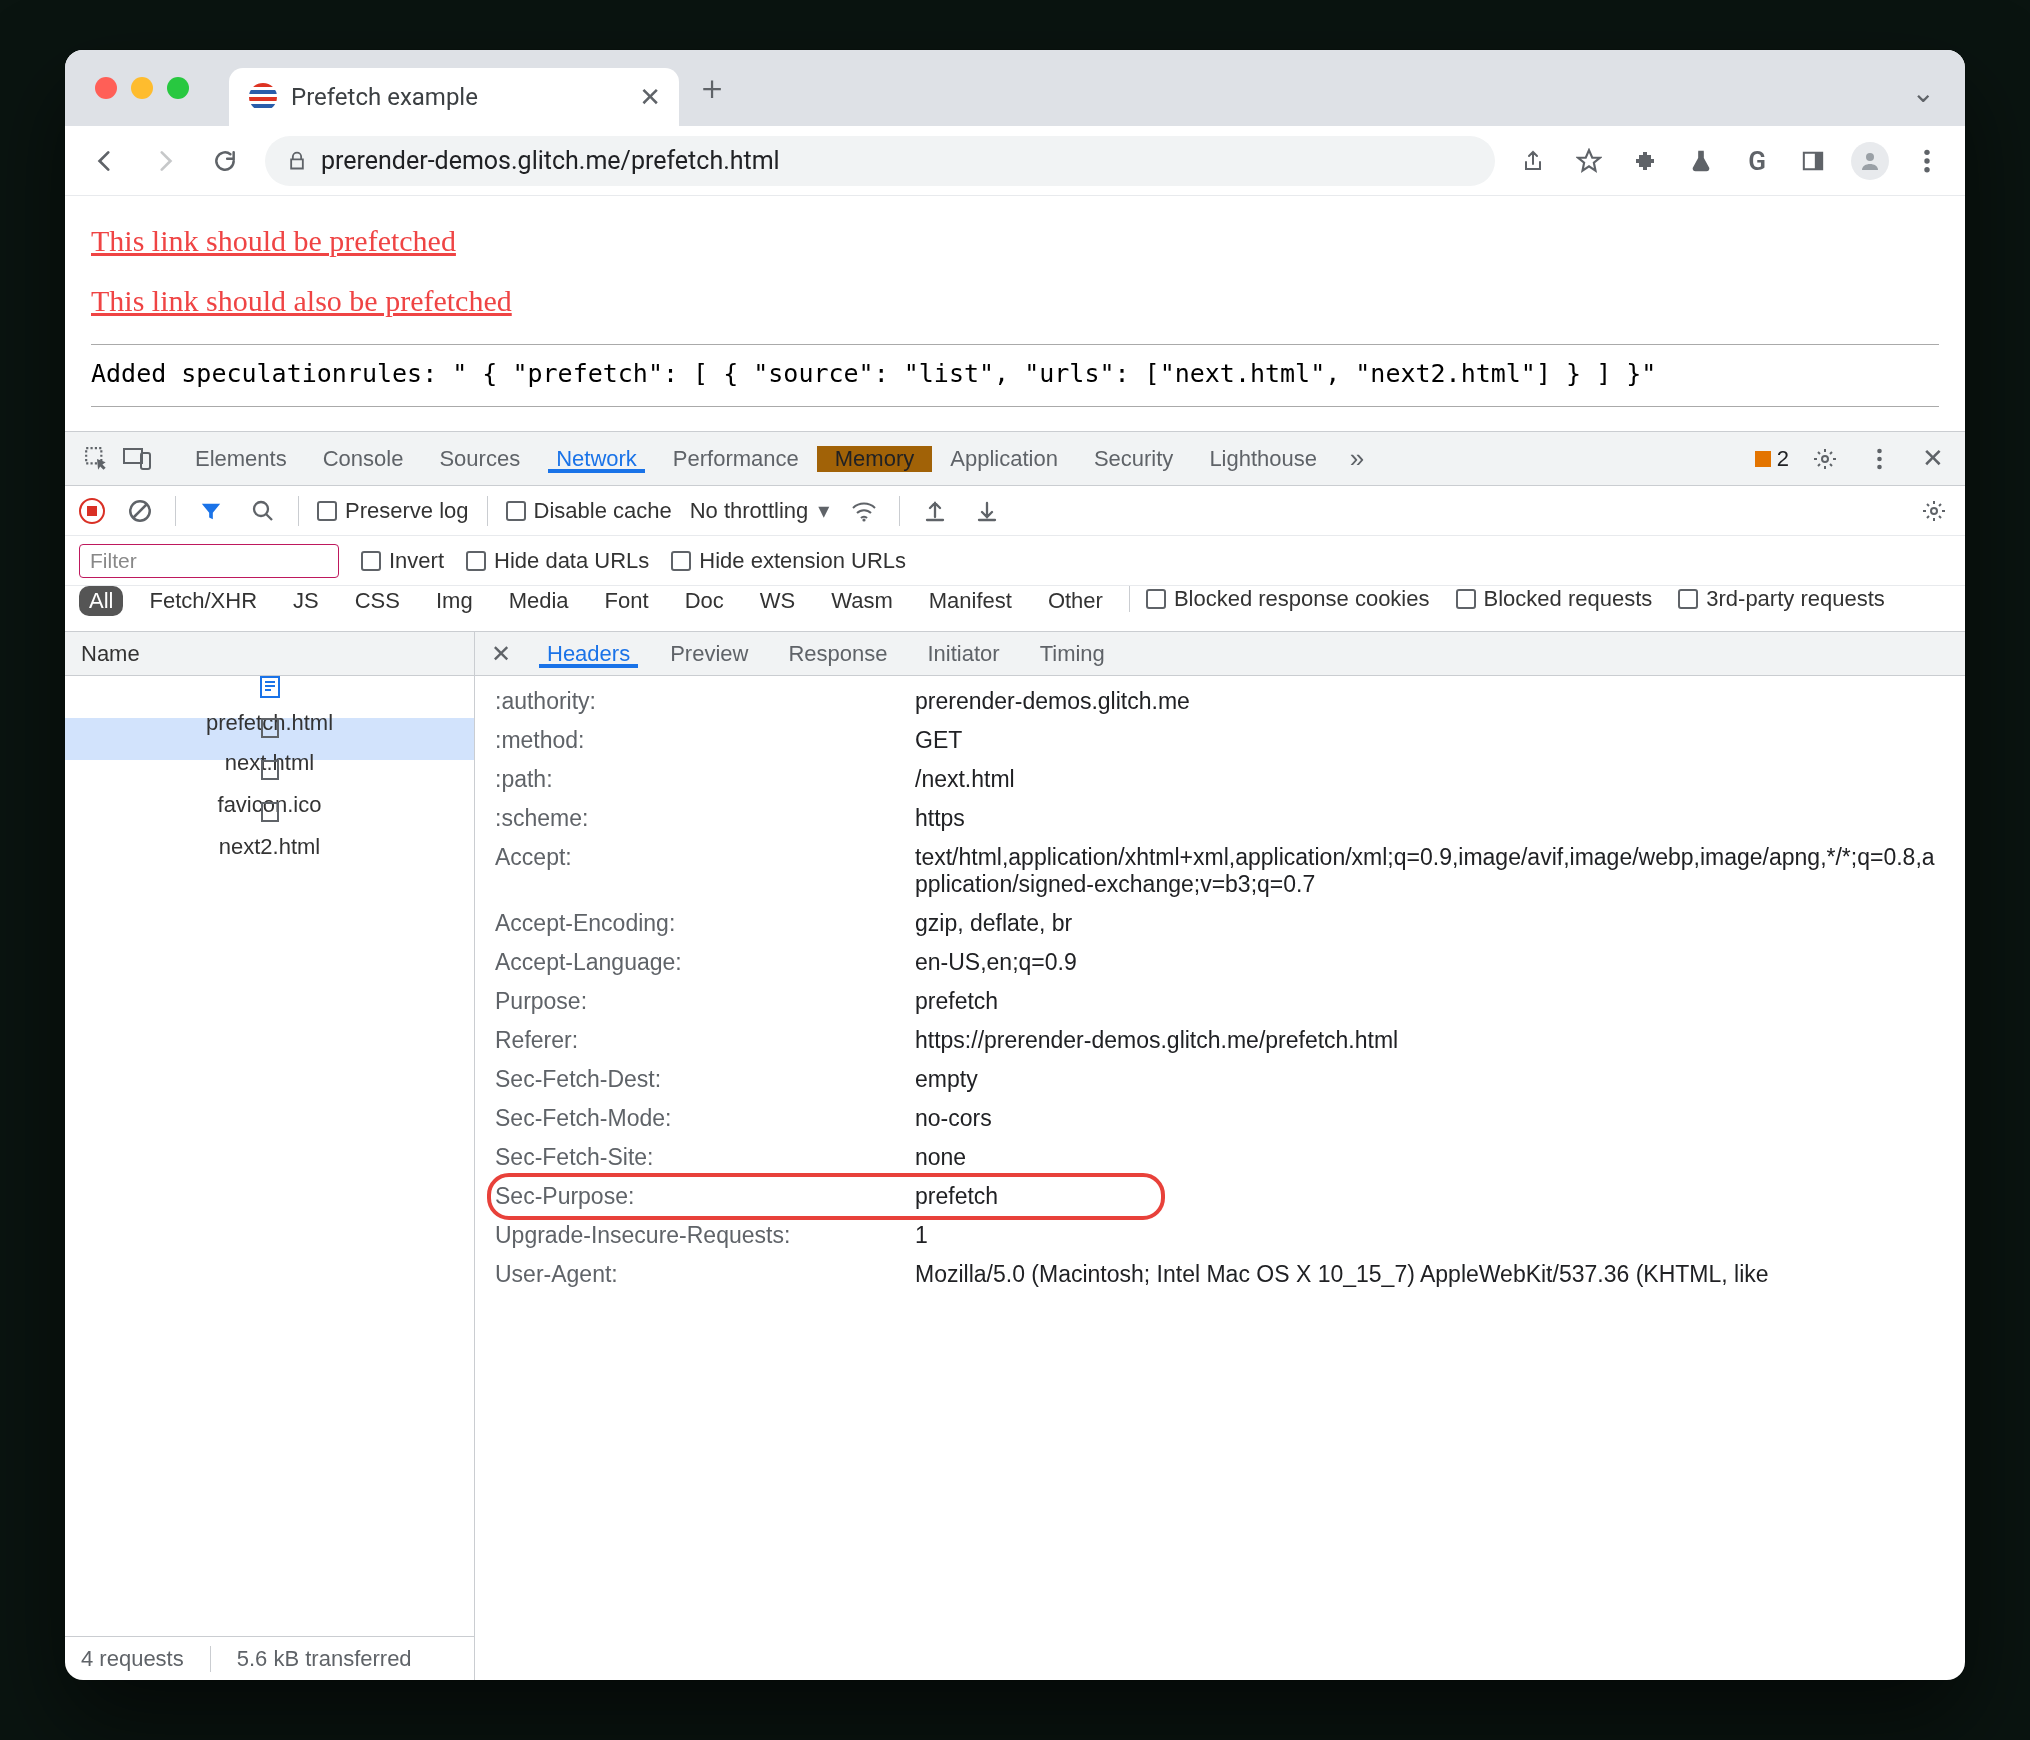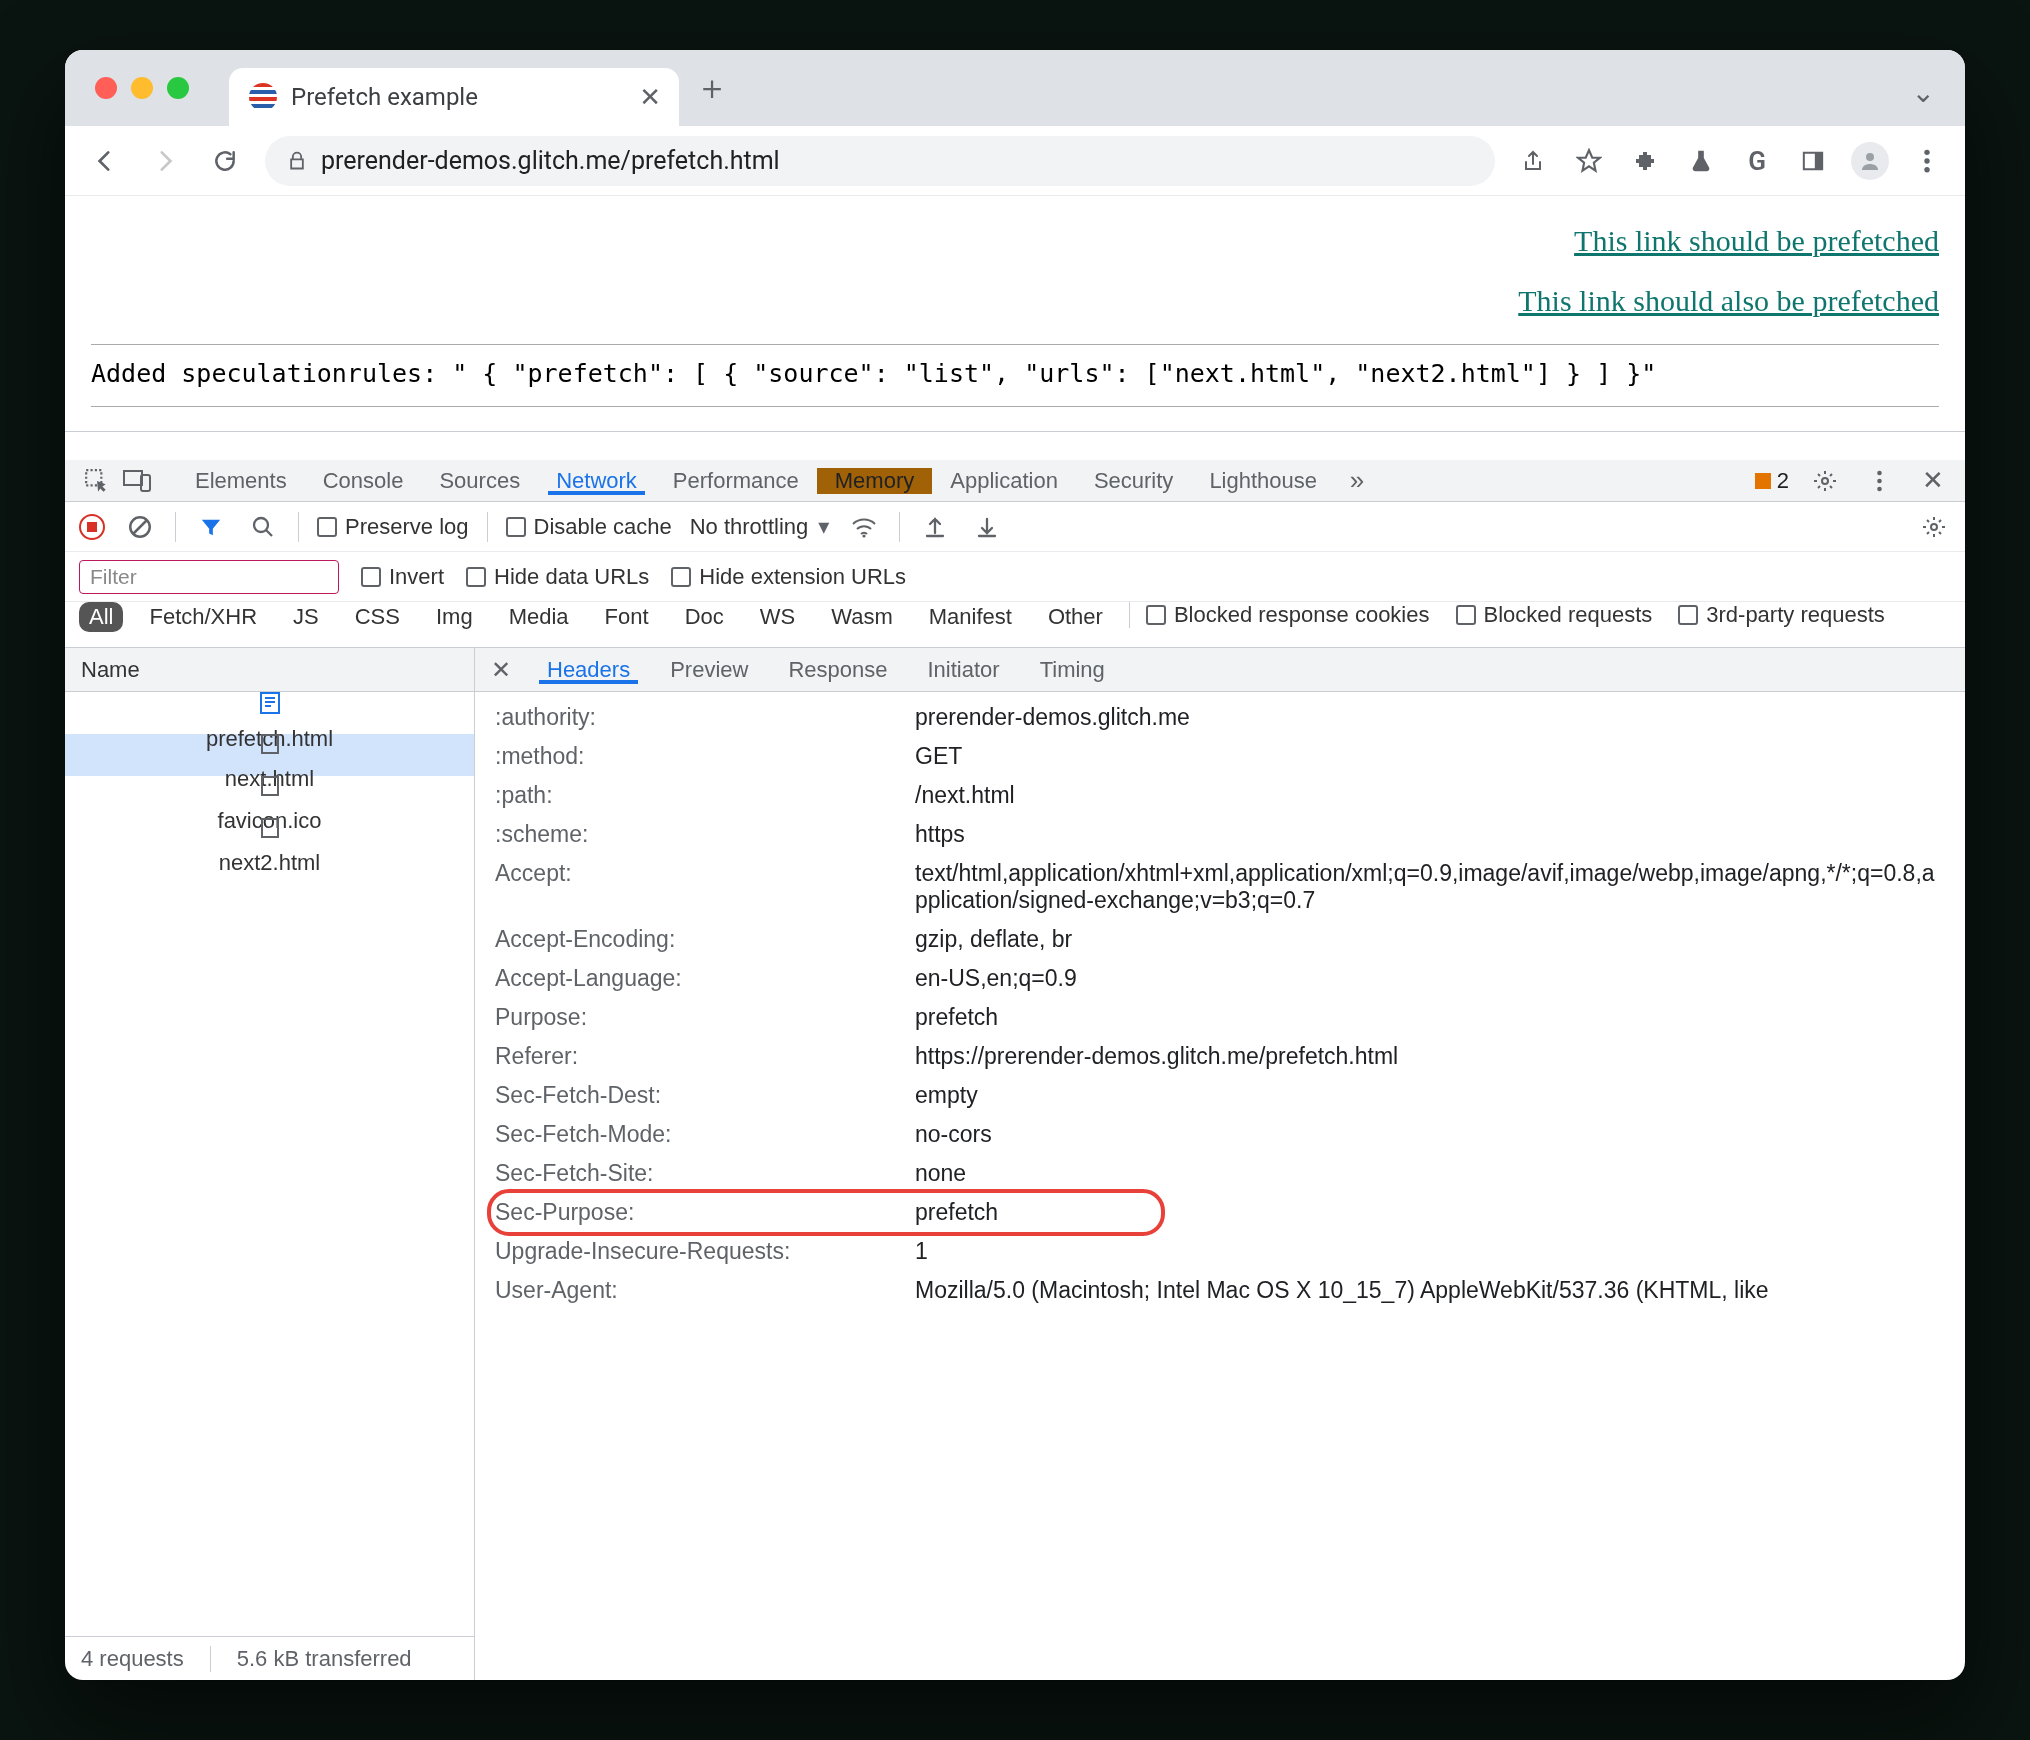--- a/index.html
+++ b/index.html
@@ -44,26 +44,26 @@
   .tbtn{width:40px;height:40px;display:flex;align-items:center;justify-content:center;color:#5f6368;border-radius:50%;}
   .tbtn.dis{opacity:.35}
   .omnibox{ flex:1;height:50px;background:#f1f3f4;border-radius:25px;display:flex;align-items:center;padding:0 22px;gap:14px;color:#202124;font-size:25px;}
   .omnibox .lock{color:#5f6368;font-size:22px;}
   .tb-right{display:flex;align-items:center;gap:20px;color:#5f6368;}
   .tb-right .ic{width:36px;height:36px;display:flex;align-items:center;justify-content:center;font-size:26px;}
   .avatar{width:38px;height:38px;border-radius:50%;background:#e8eaed;display:flex;align-items:center;justify-content:center;}
   
   .page{ padding: 28px 26px 10px 26px; font-family: "Times New Roman", serif; color:#000;}
   .page h1{ font-size:58px; font-weight:700; margin-bottom:34px;}
-  .page a{ color:#0f766e; text-decoration:underline; font-size:30px; display:block; margin-bottom:26px;text-align:right;}
+  .page a{ color:#ef4444; text-decoration:underline; font-size:30px; display:block; margin-bottom:26px;}
   .page hr{ border:none;border-top:1px solid #aaa; margin:8px 0 14px 0;}
   .mono{ font-family: ui-monospace, Menlo, monospace; font-size:25px; white-space:pre-wrap; margin-bottom:18px;}
   
   .devtools{ flex:1; display:flex; flex-direction:column; border-top:1px solid #cacdd1; font-family: -apple-system, Arial, sans-serif; font-size:22px;color:#333;}
-  .dt-tabs{ height:42px; display:flex; align-items:center; gap:4px; padding:0 14px; border-bottom:1px solid #cacdd1;background:#f1f3f4;margin-top:28px;}
+  .dt-tabs{ height:54px; display:flex; align-items:center; gap:4px; padding:0 14px; border-bottom:1px solid #cacdd1;background:#f1f3f4;}
   .dt-tabs .ic{width:36px;height:36px;display:flex;align-items:center;justify-content:center;color:#5f6368;}
   .dt-tab{ padding:0 18px; height:100%; display:flex;align-items:center; color:#5f6368; position:relative;}
   .dt-tab.active{ color:#1a73e8;}
   .dt-tab.active::after{content:"";position:absolute;left:10px;right:10px;bottom:-1px;height:4px;background:#1a73e8;}
   .dt-tab.hover{ background:#a16207;color:#202124;}
   .dt-right{margin-left:auto;display:flex;align-items:center;gap:18px;color:#5f6368;}
   .warn{display:flex;align-items:center;gap:6px;color:#202124;}
   .warn .sq{width:16px;height:16px;background:#e37400;}
   
   .filterbar{ height:50px; display:flex;align-items:center;gap:18px; padding:0 14px; border-bottom:1px solid #e8eaed;}

